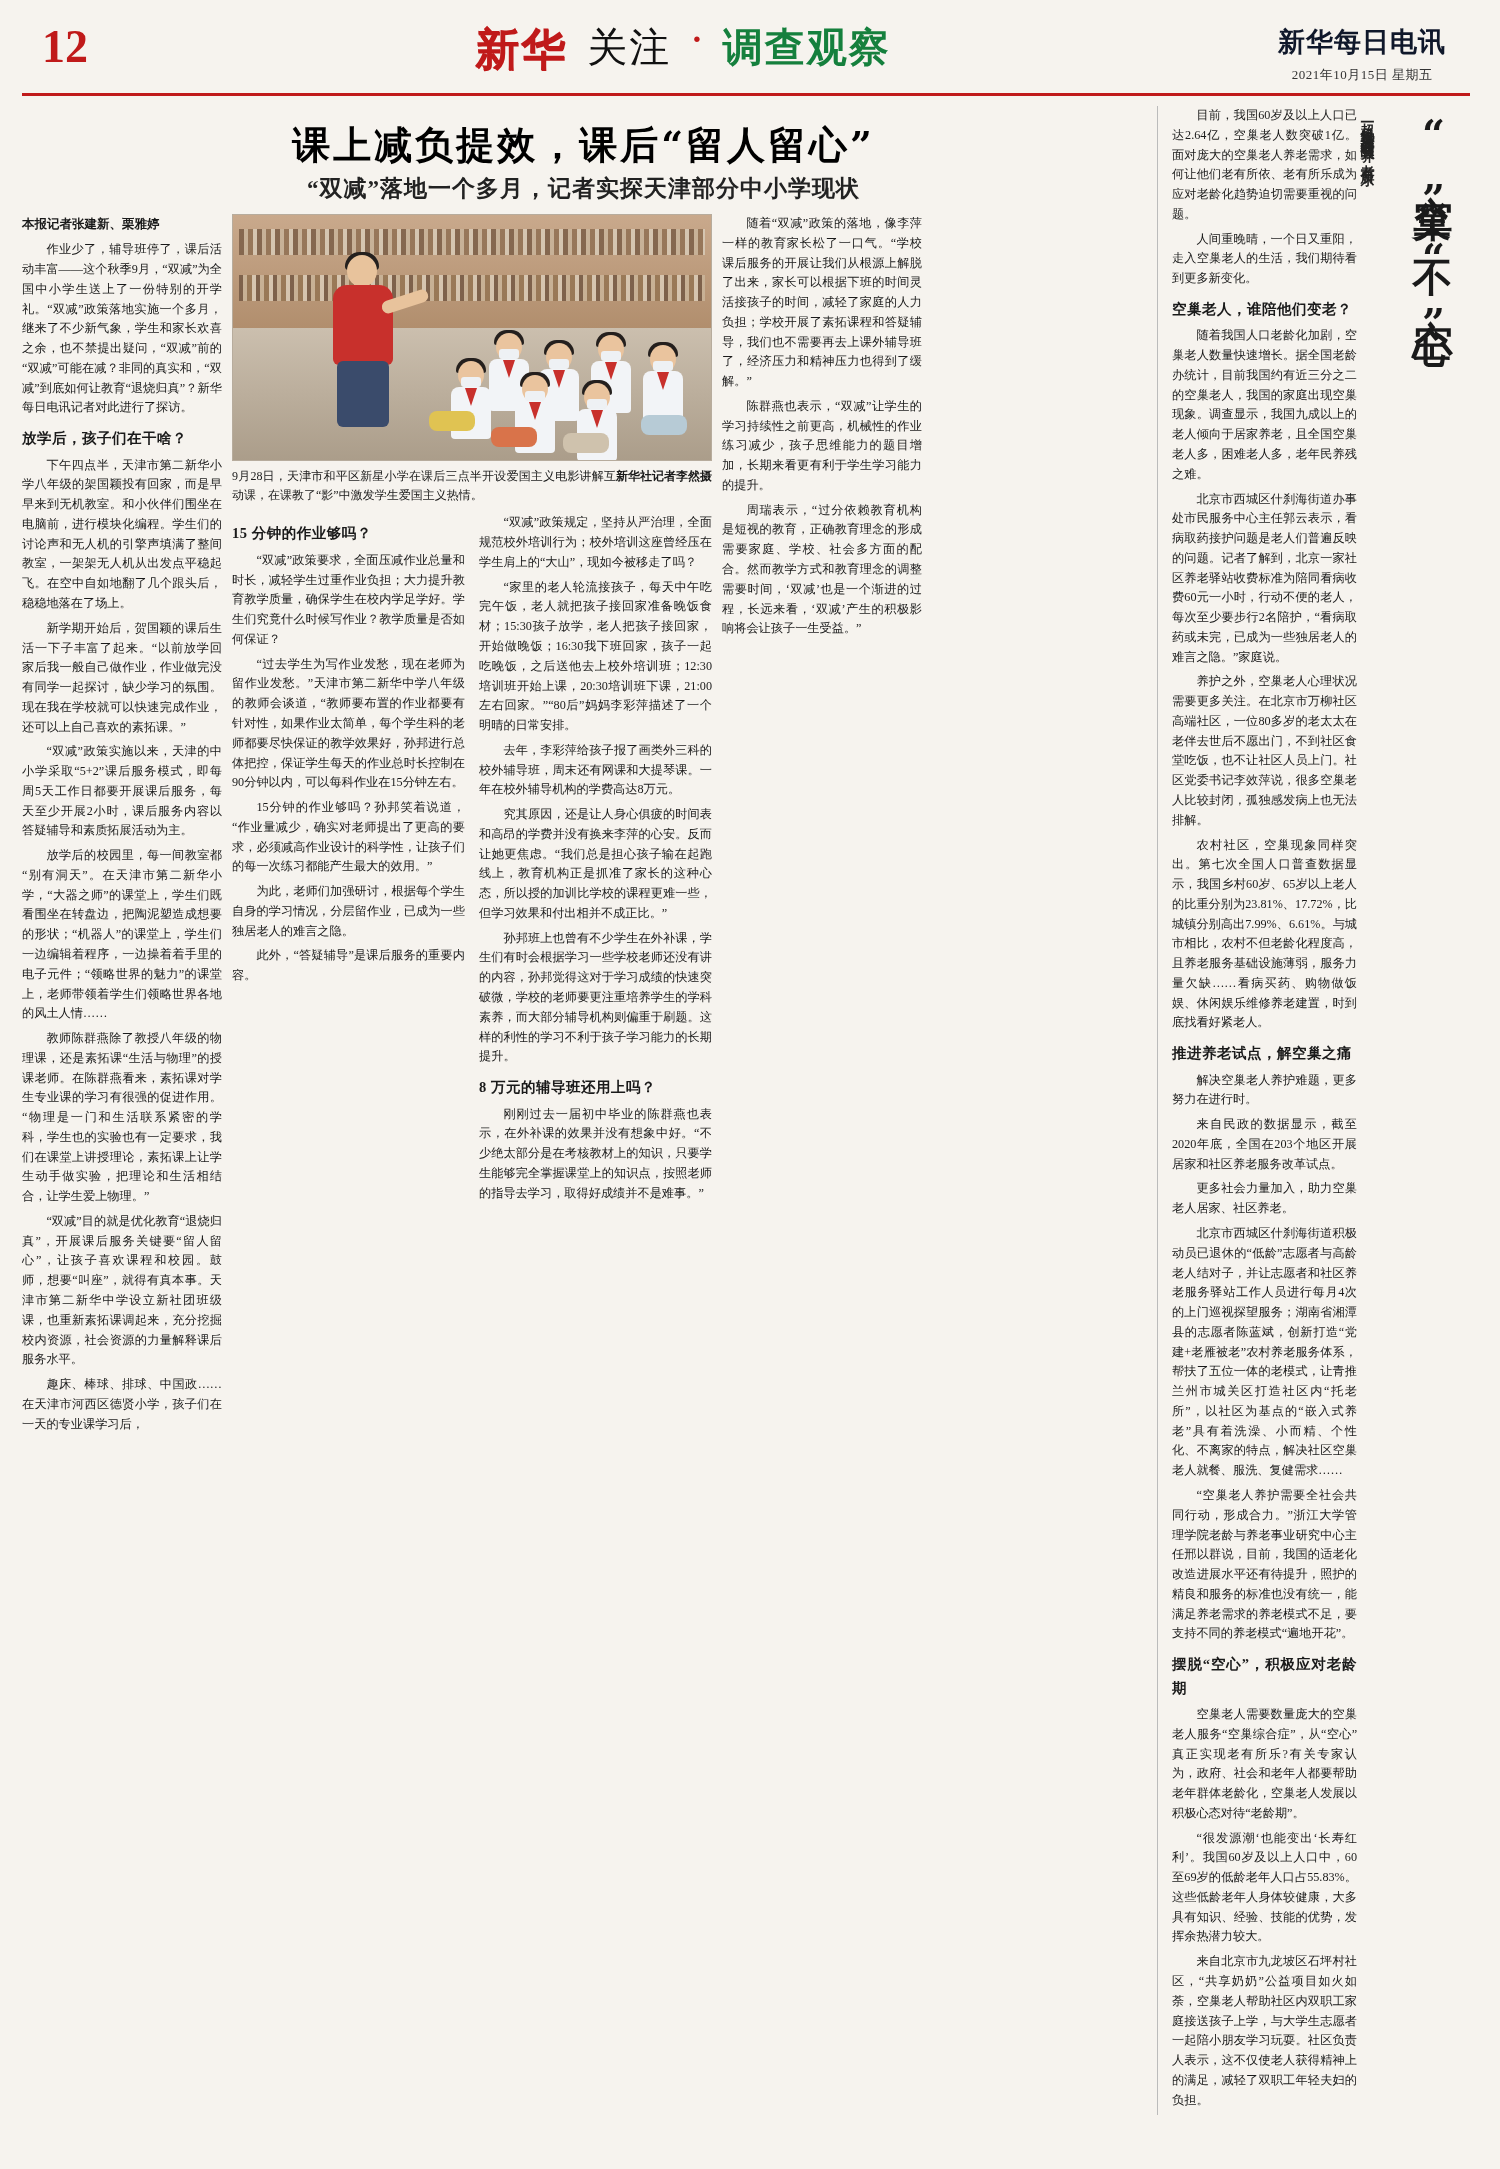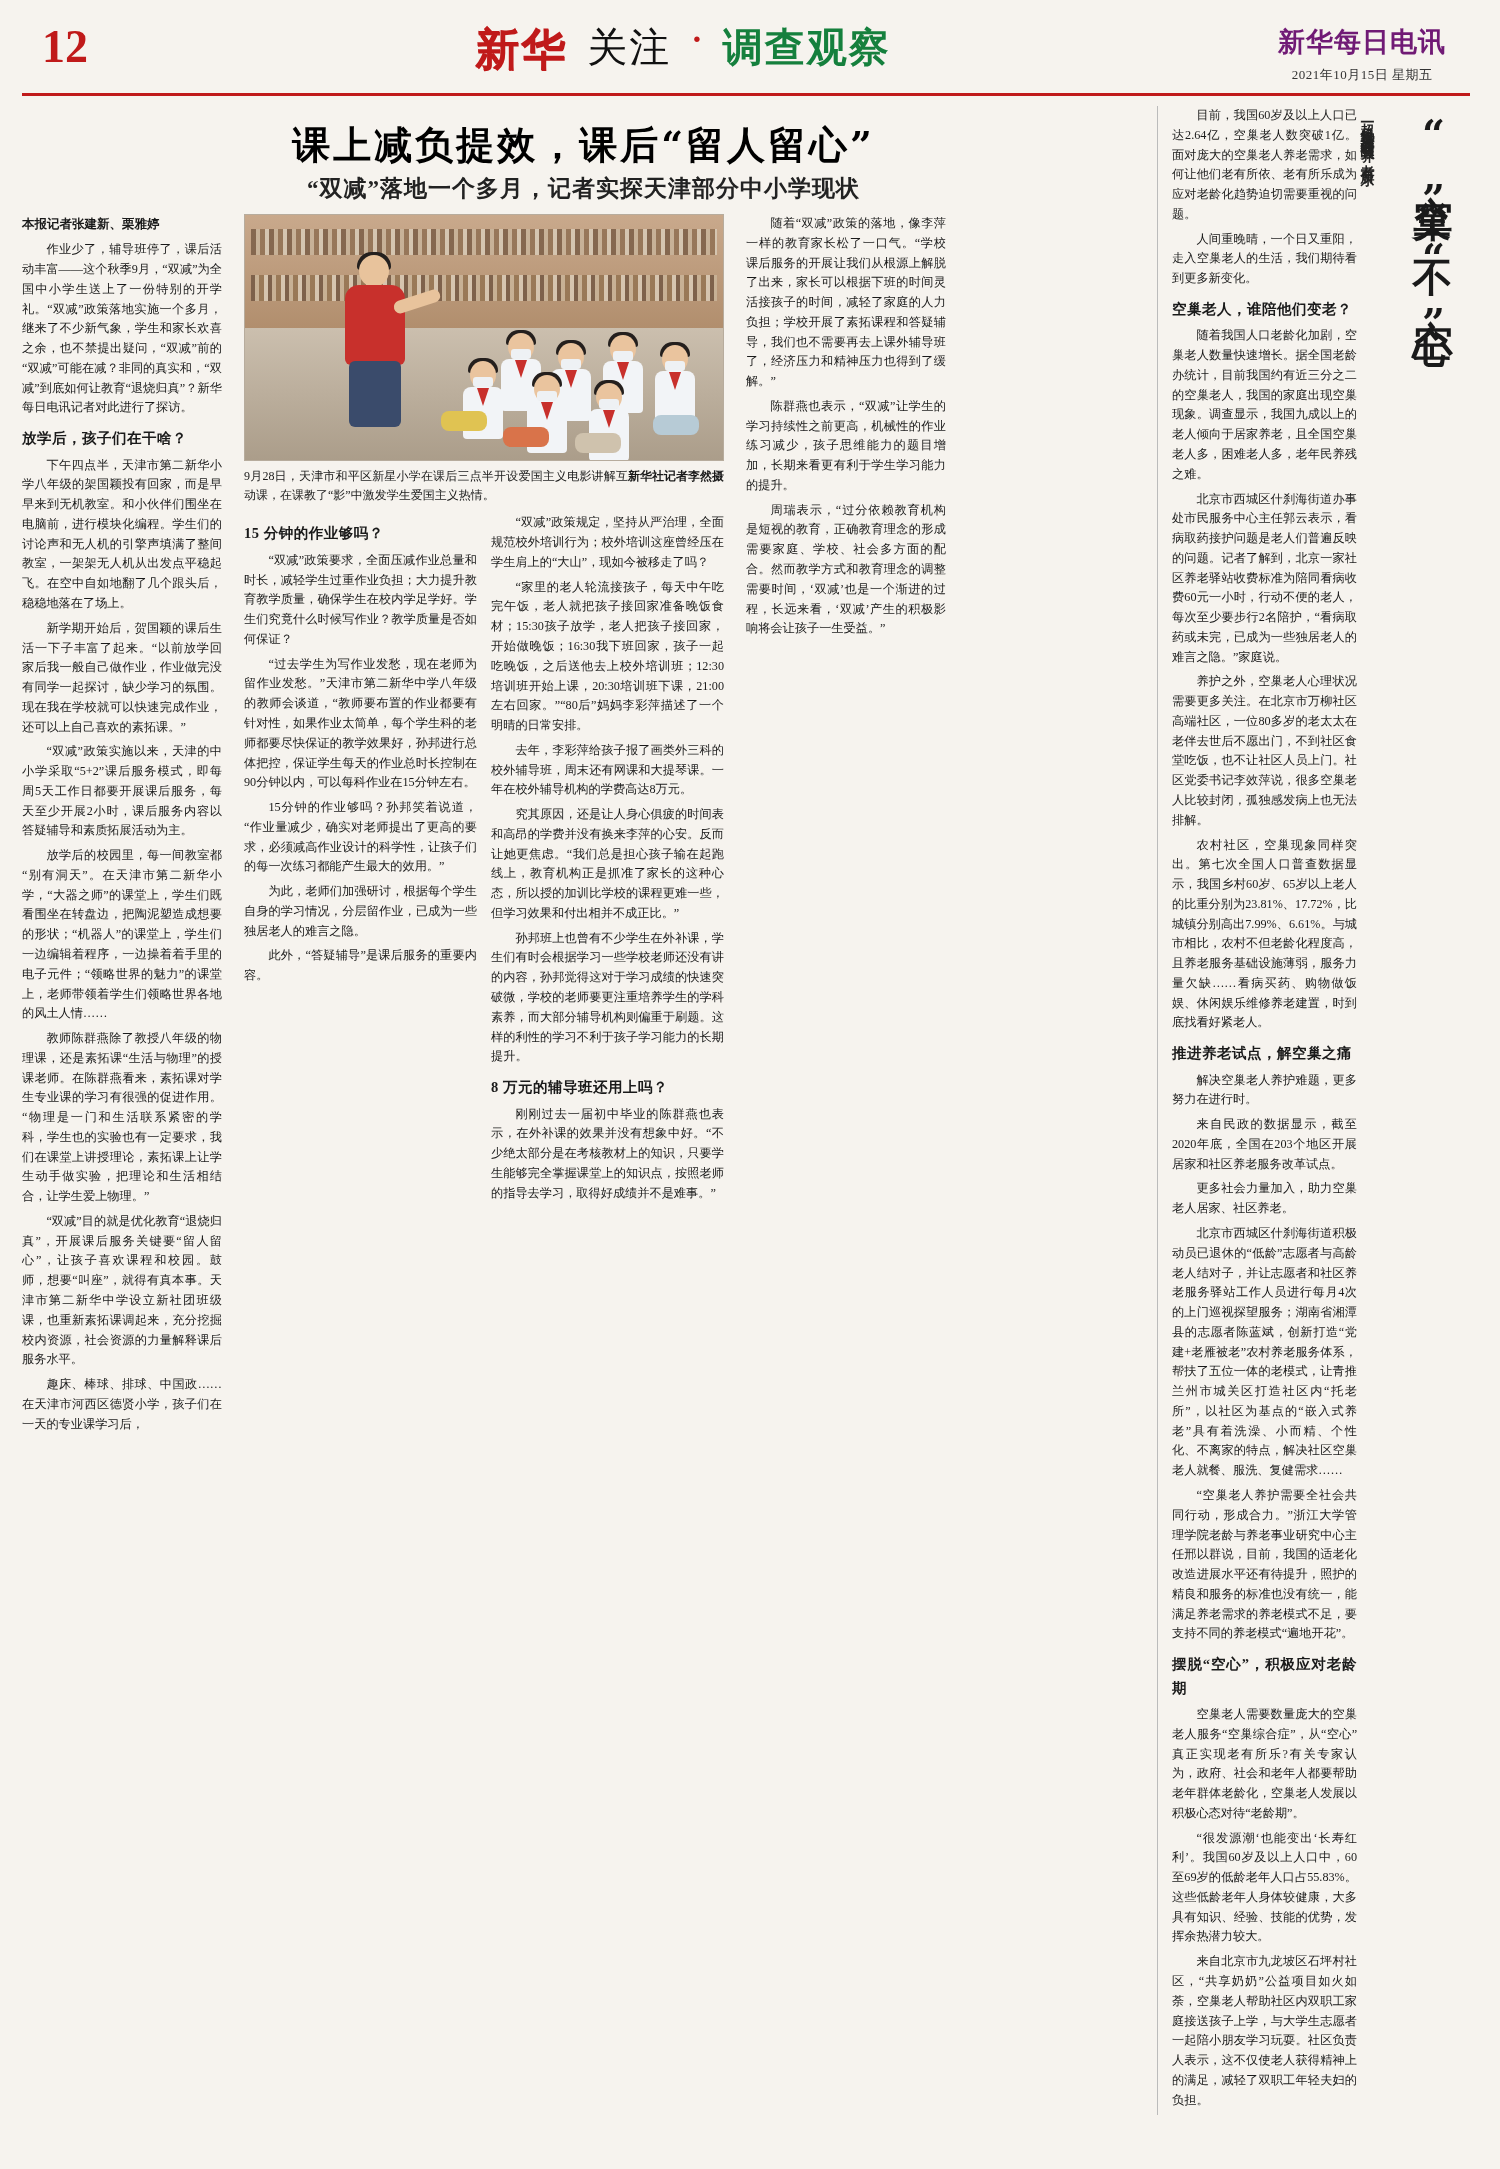--- a/index.html
+++ b/index.html
@@ -38,21 +38,21 @@
   }
   .mh-guanzhu {
     font-size:40px; font-weight:normal; letter-spacing:2px; color:#111;
   }
   .mh-dot { font-size:34px; color:#c01a1a; font-weight:bold; }
   .mh-diaocha {
     font-size:40px; font-weight:bold; letter-spacing:2px; color:#15803d;
   }
   .masthead-right { text-align:center; padding-right:24px; padding-top:6px; }
   .mh-title {
-    color:#701a75; font-size:27px; font-weight:bold; letter-spacing:1px;
+    color:#0f172a; font-size:27px; font-weight:bold; letter-spacing:1px;
     font-family:"DejaVu Serif", serif;
   }
   .mh-date { font-size:13px; color:#333; margin-top:6px; letter-spacing:0.5px; }
 
   
   .body-wrap { display:flex; gap:0; margin-top:10px; }
   .left-zone { width:1135px; padding-right:12px; }
   .right-rail {
     width:300px; border-left:1px solid #bbb; padding-left:14px;
   }
@@ -63,21 +63,21 @@
     font-size:38px; font-weight:bold; letter-spacing:3px;
     margin:14px 0 2px 0; color:#000;
     font-family:"DejaVu Serif", serif;
   }
   .subhead-1 {
     text-align:center; font-size:23px; color:#222; letter-spacing:1px;
     margin-bottom:10px; font-weight:bold;
   }
   .byline { font-size:12.5px; font-weight:bold; margin-bottom:6px; }
 
-  .cols-3 { display:flex; gap:22px; }
+  .cols-3 { display:flex; gap:10px; }
   .col { font-size:12.2px; line-height:1.62; text-align:justify; }
   .col p { margin:0 0 5px 0; text-indent:2em; }
   .sec-h {
     font-weight:bold; font-size:14.5px; text-indent:0; margin:9px 0 5px 0;
     letter-spacing:0.5px;
   }
   .colA { width:200px; }
   .colB { width:480px; }
   .colC { width:200px; }
 

